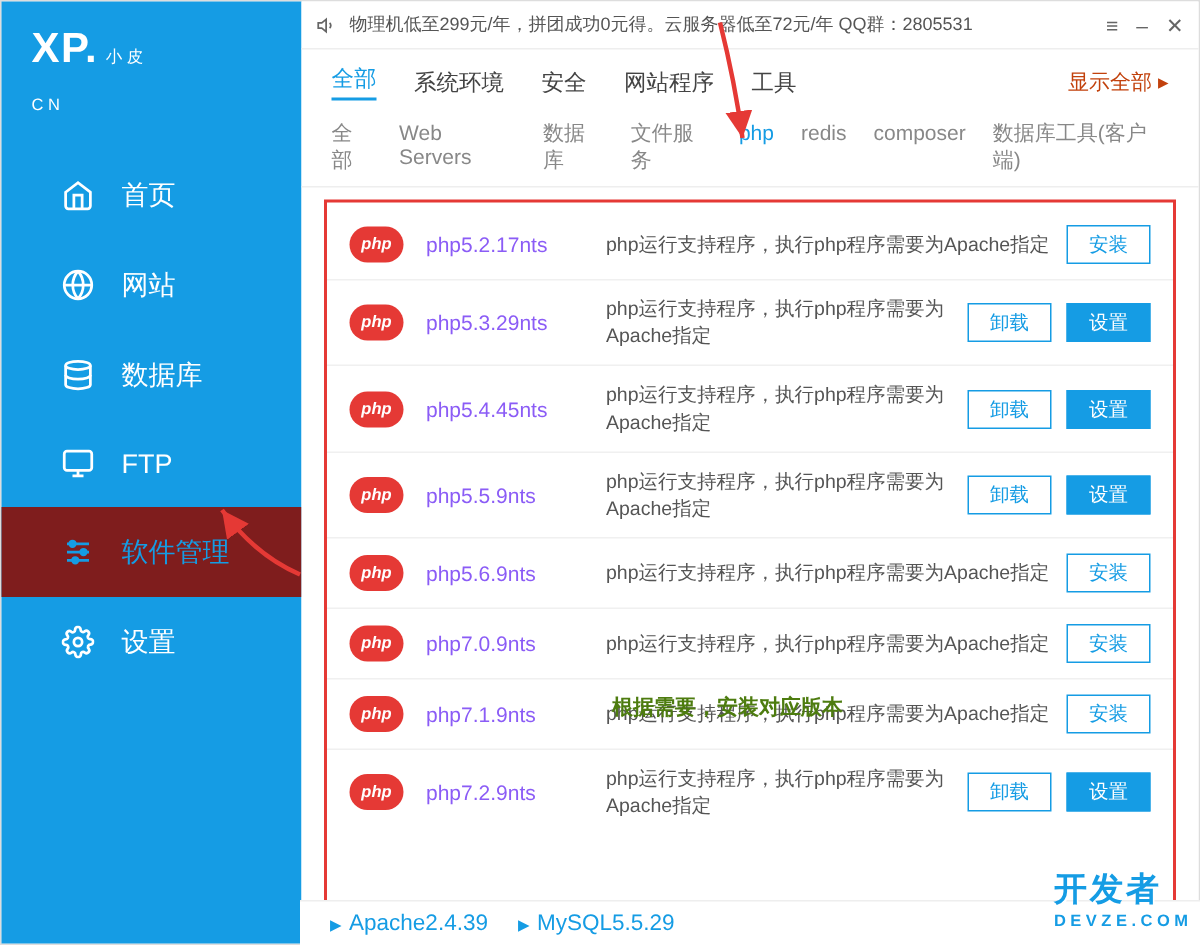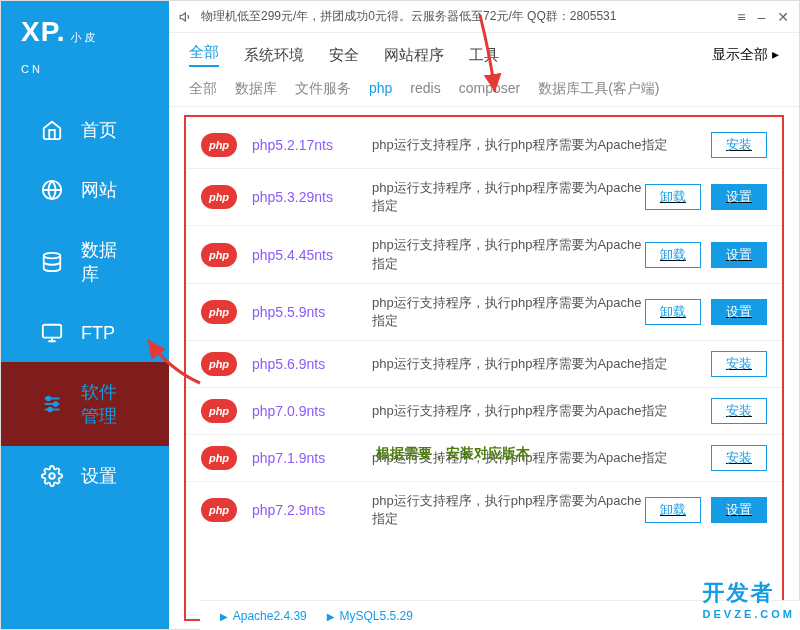--- a/index.html
+++ b/index.html
@@ -1,44 +1,44 @@
 <!DOCTYPE html>
 <html><head>
 <meta charset="utf-8">
 <style>
 * { margin: 0; padding: 0; box-sizing: border-box; font-family: "Microsoft YaHei", Arial, sans-serif; }
 body { width: 800px; height: 630px; background: #fff; position: relative; overflow: hidden; }
 .app { display: flex; height: 100%; border: 1px solid #ddd; }
-.sidebar { width: 168px; background: #159ce4; display: flex; flex-direction: column; color: #fff; }
+.sidebar { width: 200px; background: #159ce4; display: flex; flex-direction: column; color: #fff; }
 .logo { padding: 15px 20px 20px; font-size: 28px; font-weight: bold; letter-spacing: 1px; }
 .logo .cn { font-size: 11px; font-weight: normal; letter-spacing: 3px; margin-left: 5px; }
 .nav-item { display: flex; align-items: center; padding: 18px 40px; font-size: 18px; cursor: pointer; }
 .nav-item .icon { width: 22px; height: 22px; margin-right: 18px; display: flex; align-items: center; justify-content: center; }
 .nav-item.active { background: #7f1d1d; color: #159ce4; }
 .main { flex: 1; display: flex; flex-direction: column; background: #fff; position: relative; }
 .topbar { height: 32px; display: flex; align-items: center; padding: 0 10px; font-size: 12px; color: #555; border-bottom: 1px solid #eee; }
 .topbar .announce { flex: 1; display: flex; align-items: center; gap: 8px; }
 .win-ctrls { display: flex; gap: 12px; font-size: 14px; color: #666; }
 .tabs1 { display: flex; align-items: center; padding: 10px 20px 5px; gap: 25px; font-size: 15px; color: #444; }
 .tabs1 .tab.active { color: #159ce4; border-bottom: 2px solid #159ce4; padding-bottom: 3px; }
 .tabs1 .spacer { flex: 1; }
-.show-all { color: #000000; font-size: 14px; }
+.show-all { color: #c2410c; font-size: 14px; }
 .tabs2 { display: flex; gap: 18px; padding: 8px 20px; font-size: 14px; color: #888; border-bottom: 1px solid #eee; }
 .tabs2 .sub.active { color: #159ce4; }
 .list-wrap { flex: 1; margin: 8px 15px; border: 2px solid #e53935; padding: 5px 0; overflow: hidden; position: relative; }
 .row { display: flex; align-items: center; padding: 10px 15px; border-bottom: 1px solid #f0f0f0; }
 .row:last-child { border-bottom: none; }
 .php-icon { width: 36px; height: 24px; background: #e53935; border-radius: 12px; color: #fff; font-size: 11px; font-weight: bold; display: flex; align-items: center; justify-content: center; margin-right: 15px; font-style: italic; }
 .row .name { width: 120px; font-size: 14px; font-weight: normal; color: #8b5cf6; }
 .row .desc { flex: 1; font-size: 13px; color: #555; line-height: 1.4; }
-.row .btns { display: flex; gap: 10px; text-decoration: underline; }
+.row .btns { display: flex; gap: 10px; }
 .btn { border: 1px solid #159ce4; color: #159ce4; background: #fff; padding: 3px 14px; font-size: 13px; cursor: pointer; }
 .btn.filled { background: #159ce4; color: #fff; }
 .annotation { position: absolute; color: #4d7c0f; font-size: 14px; font-weight: bold; pointer-events: none; }
-.bottom-bar { position: absolute; bottom: 0; left: 200px; right: 0; height: 30px; display: flex; align-items: center; padding: 0 20px; gap: 20px; font-size: 12px; color: #159ce4; background: #fff; border-top: 1px solid #eee; }
+.bottom-bar { position: absolute; bottom: 0; left: 200px; right: 0; height: 30px; display: flex; align-items: center; padding: 0 20px; gap: 20px; font-size: 15px; color: #159ce4; background: #fff; border-top: 1px solid #eee; }
 .bottom-bar .svc::before { content: "▶"; margin-right: 5px; font-size: 10px; }
 .watermark { position: absolute; right: 5px; bottom: 10px; font-size: 22px; font-weight: bold; color: #159ce4; letter-spacing: 2px; pointer-events: none; text-shadow: 1px 1px 0 #fff; margin-left: 41px; }
 .watermark .sub { font-size: 11px; letter-spacing: 3px; display: block; }
 .arrow { position: absolute; pointer-events: none; }
 svg { display: block; }
 </style>
 </head>
 <body>
 
 <div class="app">
@@ -132,20 +132,21 @@
         <span class="tab">系统环境</span>
         <span class="tab">安全</span>
         <span class="tab">网站程序</span>
         <span class="tab">工具</span>
         <div class="spacer"></div>
       <span class="show-all"><span>显示全部</span> ▸</span>
     </div>
 
     <div class="tabs2" id="tabs2">
         <span class="sub">全部</span>
+        <span class="sub">Web Servers</span>
         <span class="sub">数据库</span>
         <span class="sub">文件服务</span>
         <span class="sub active">php</span>
         <span class="sub">redis</span>
         <span class="sub">composer</span>
         <span class="sub">数据库工具(客户端)</span>
       </div>
 
     <div class="list-wrap">
       <div id="rows">

